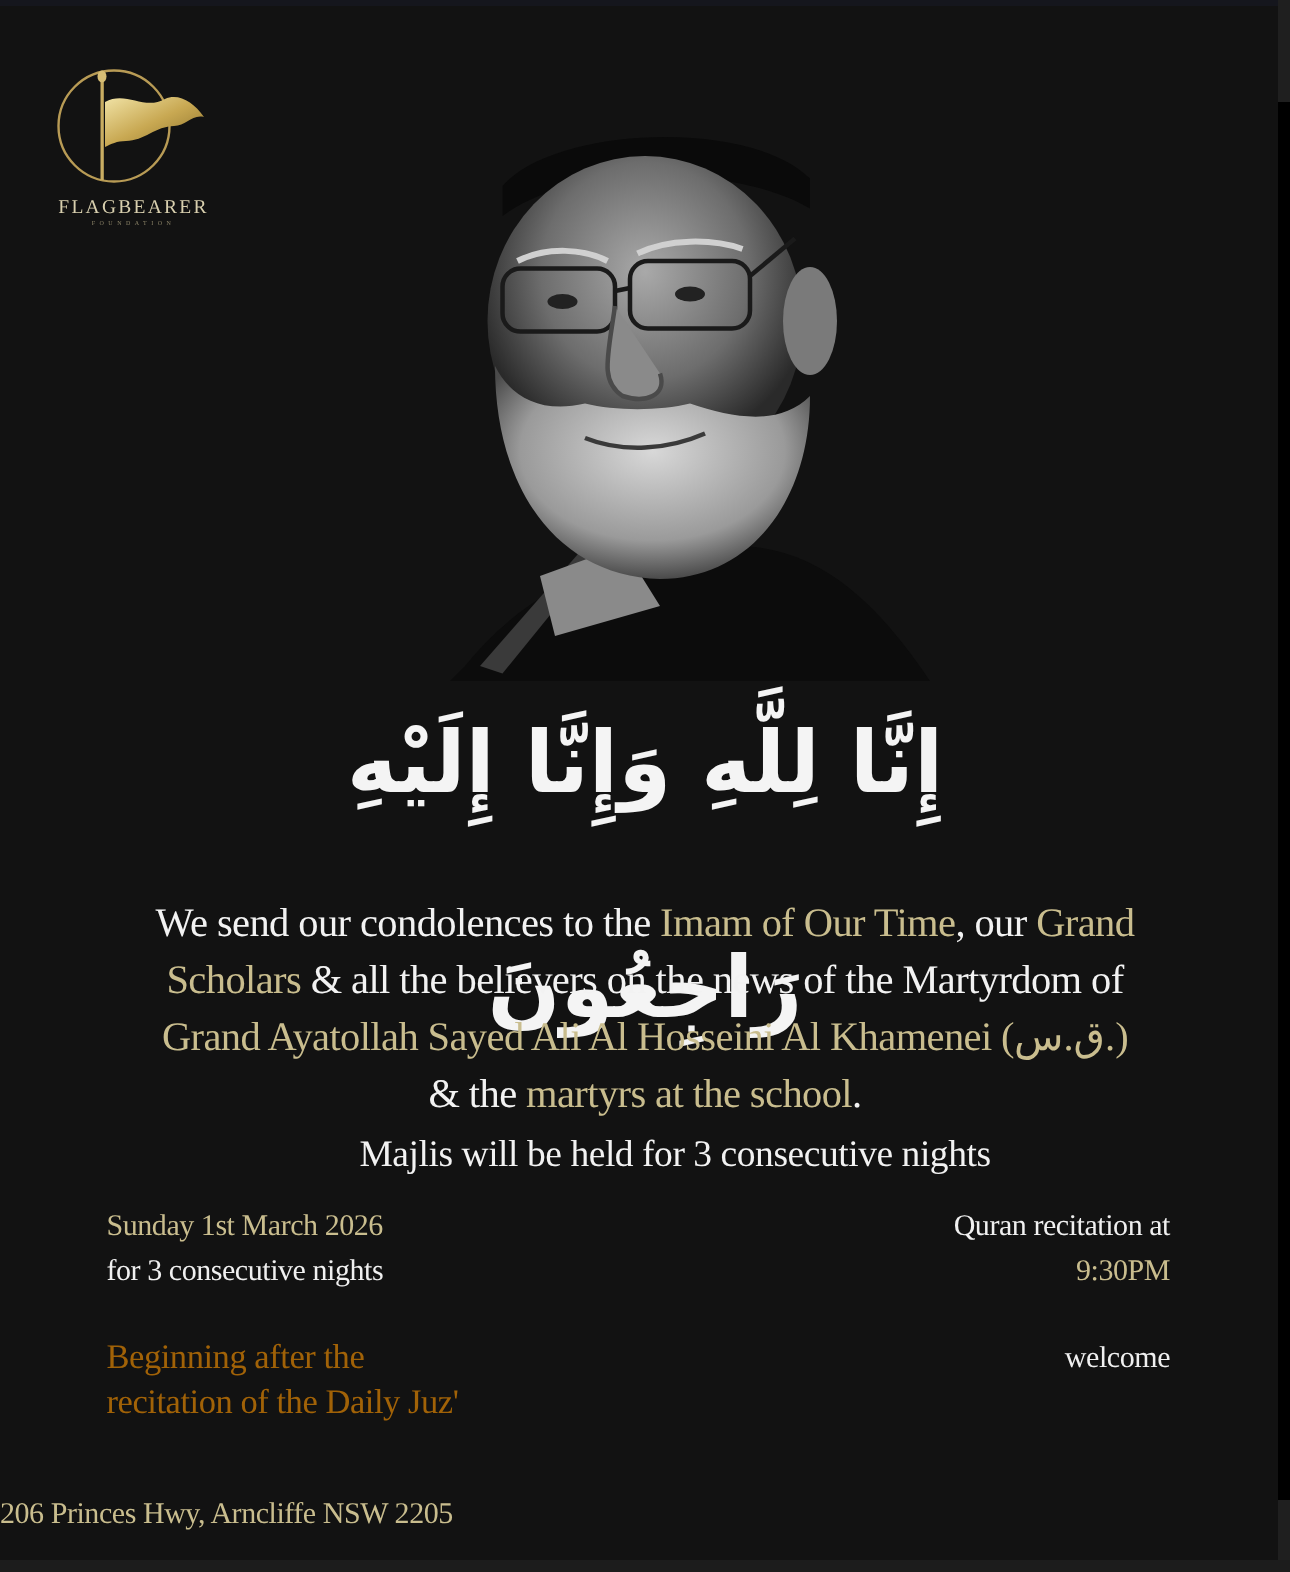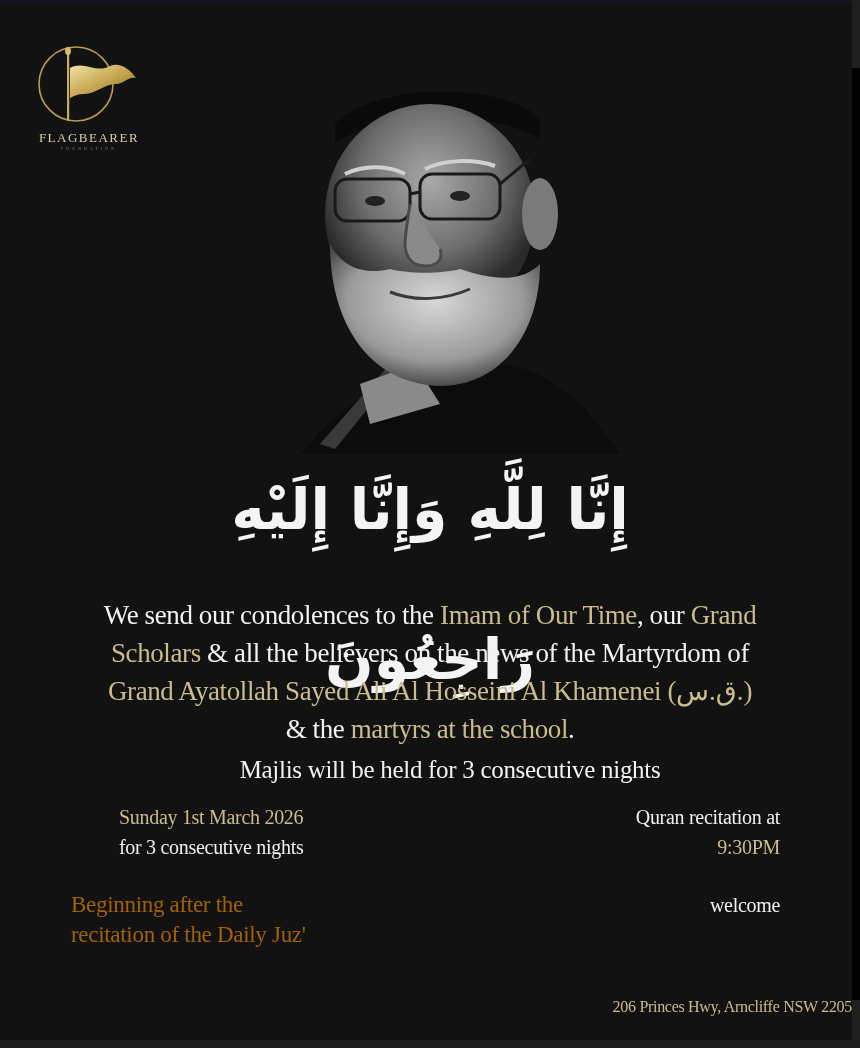--- a/index.html
+++ b/index.html
@@ -41,27 +41,27 @@
     .condolence {
       position: absolute; left: 20px; top: 592px; width: 820px; text-align: center;
       color: #f2f2f2; font-size: 27px; line-height: 38px; letter-spacing: -0.4px;
     }
     .gold { color: #c9bd8e; }
 
     .majlis {
       position: absolute; left: 0; top: 752px; width: 852px; text-align: center;
       color: #f2f2f2; font-size: 25px; letter-spacing: -0.3px; margin-left: 24px;
     }
-    .left-col { position: absolute; left: 71px; top: 798px; color: #f0f0f0; font-size: 20px; line-height: 30px; letter-spacing: -0.3px; margin-left: 48px; }
+    .left-col { position: absolute; left: 71px; top: 798px; color: #f0f0f0; font-size: 20px; line-height: 30px; letter-spacing: -0.3px; }
     .right-col { position: absolute; right: 72px; top: 798px; text-align: right; color: #f0f0f0; font-size: 20px; line-height: 30px; letter-spacing: -0.3px; }
     .left-col2 { position: absolute; left: 71px; top: 886px; color: #a16207; font-size: 23px; line-height: 30px; letter-spacing: -0.3px; }
     .right-col2 { position: absolute; right: 72px; top: 886px; text-align: right; color: #f0f0f0; font-size: 20px; line-height: 30px; letter-spacing: -0.3px; }
     .address {
-      position: absolute; left: 0; top: 994px; width: 852px; text-align: right;
-      color: #c9bd8e; font-size: 16px; letter-spacing: -0.3px;
+      position: absolute; left: 0; top: 994px; width: 852px; text-align: left;
+      color: #c9bd8e; font-size: 20px; letter-spacing: -0.3px;
     }
     .line { display: block; }
   </style>
 </head>
 <body>
 
 <div class="topbar"></div>
 
 <div class="poster">
 

